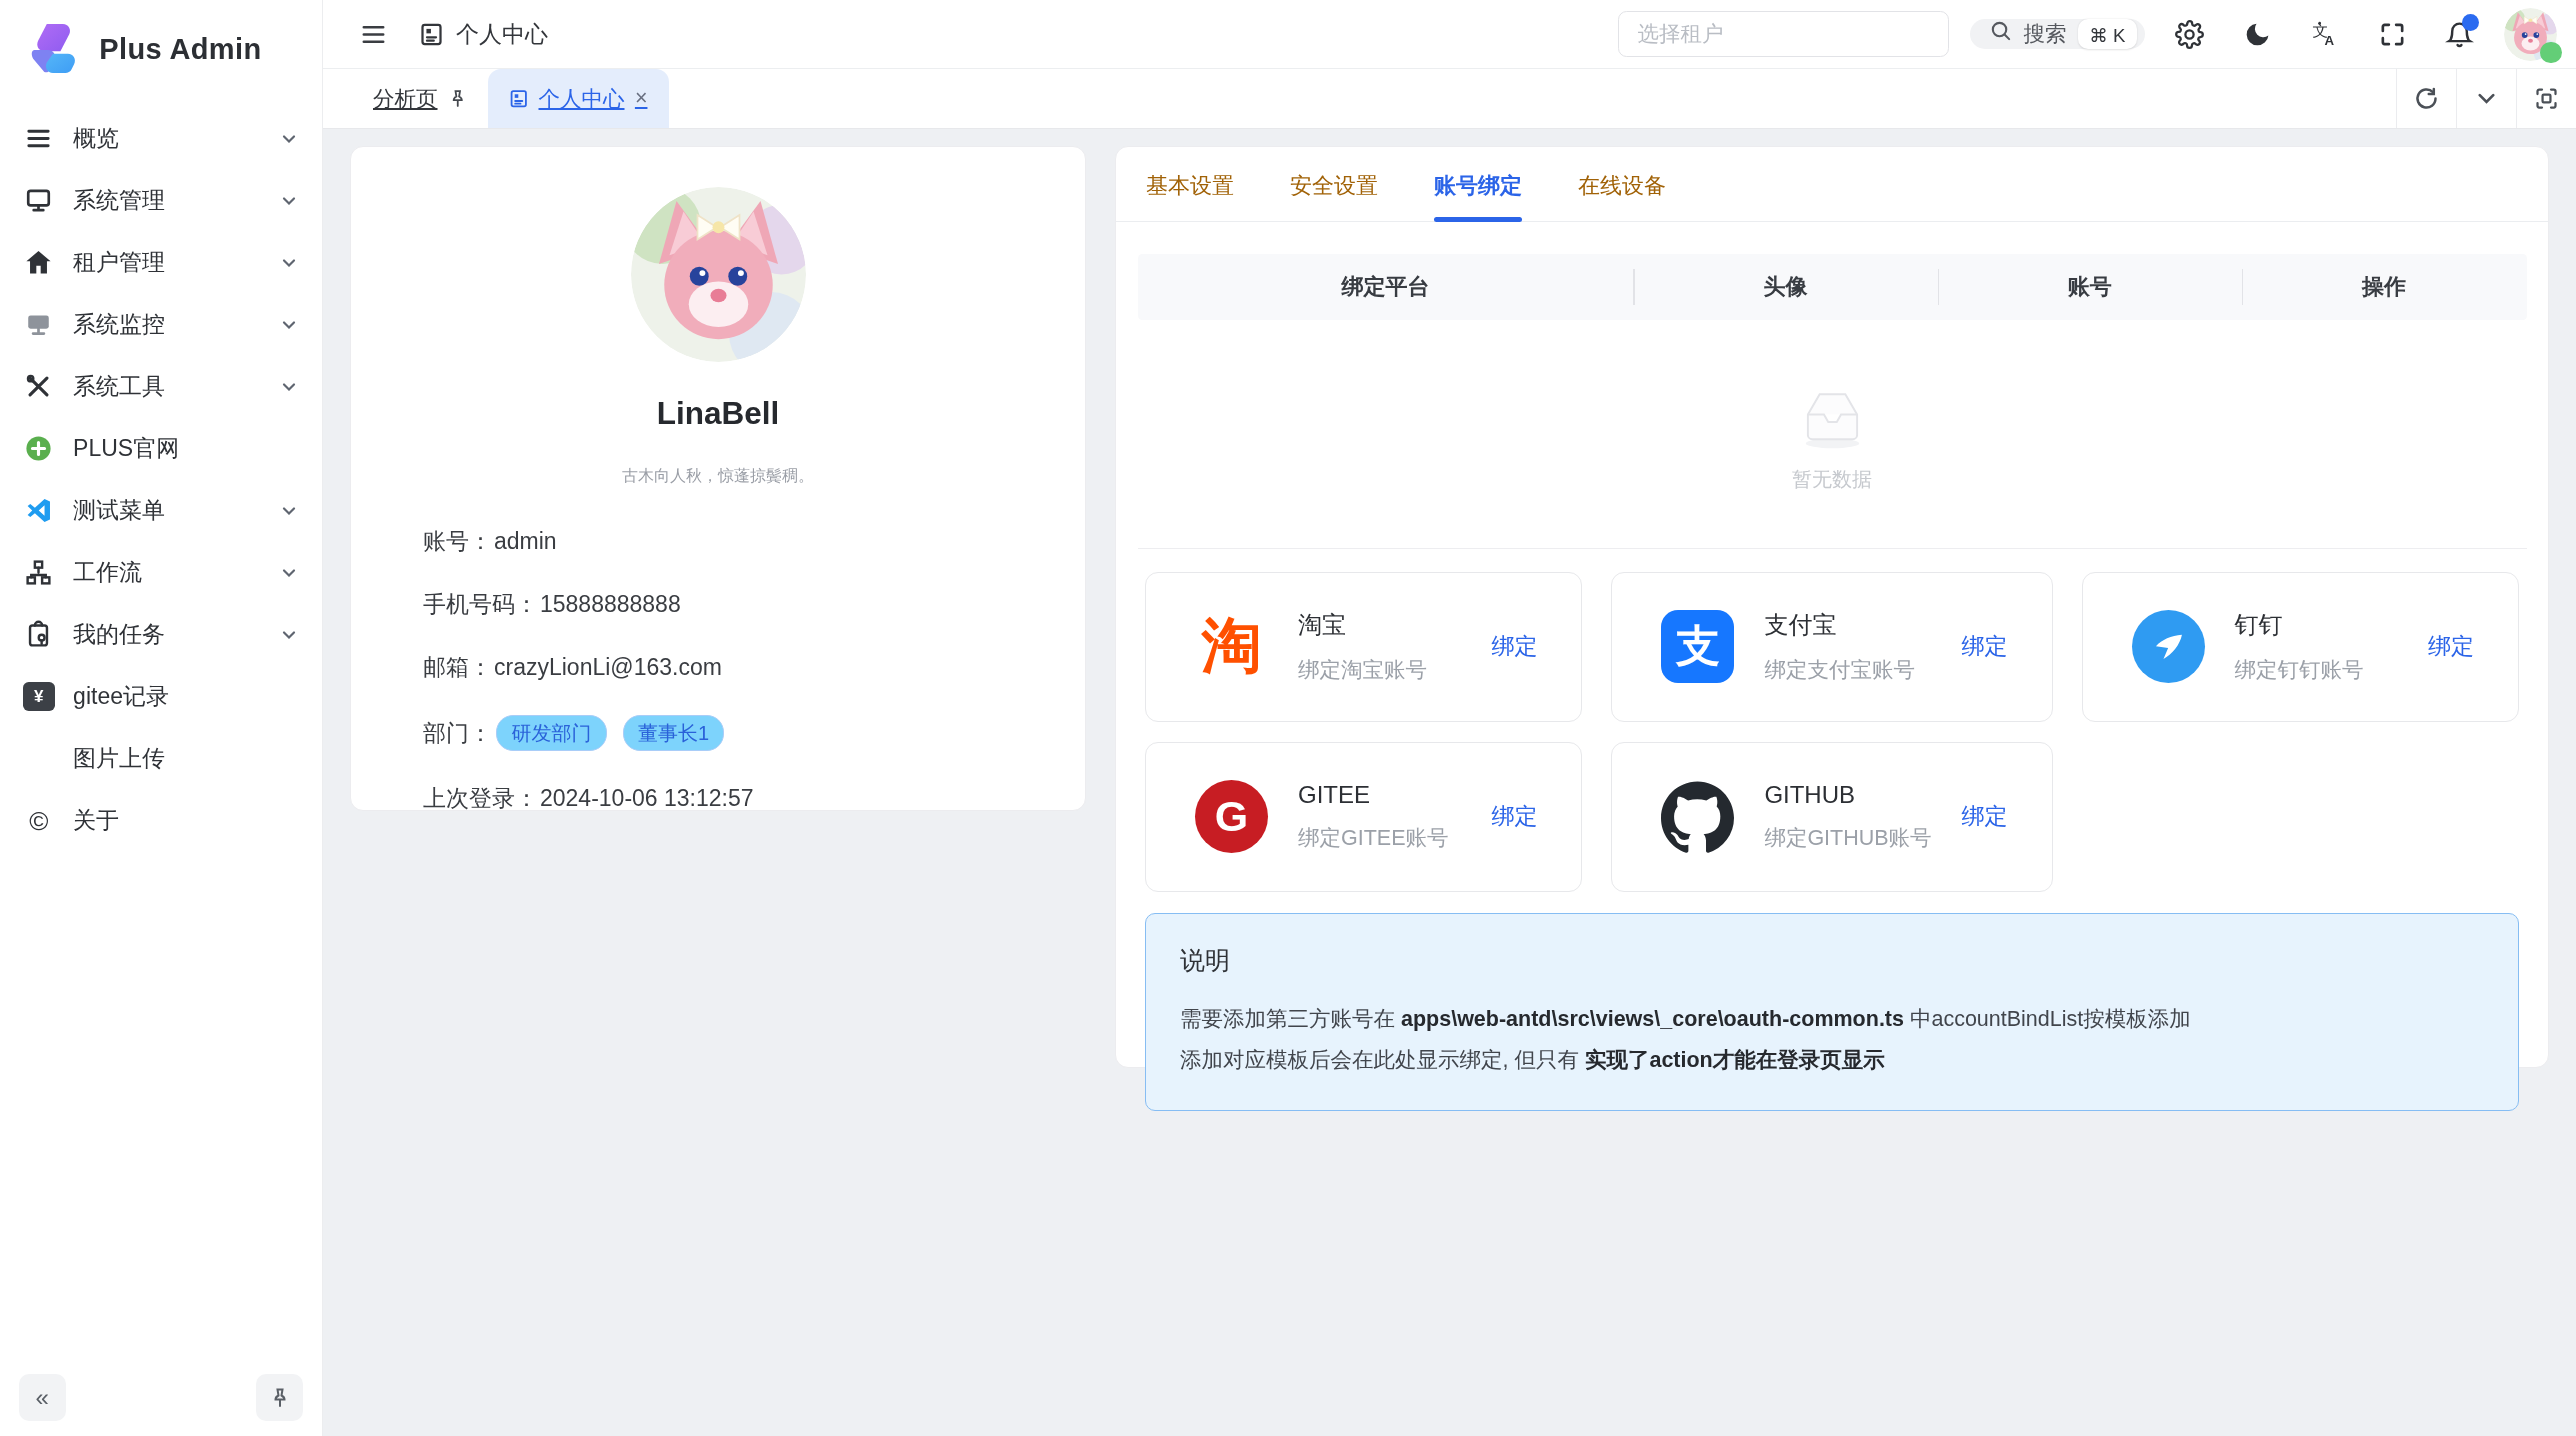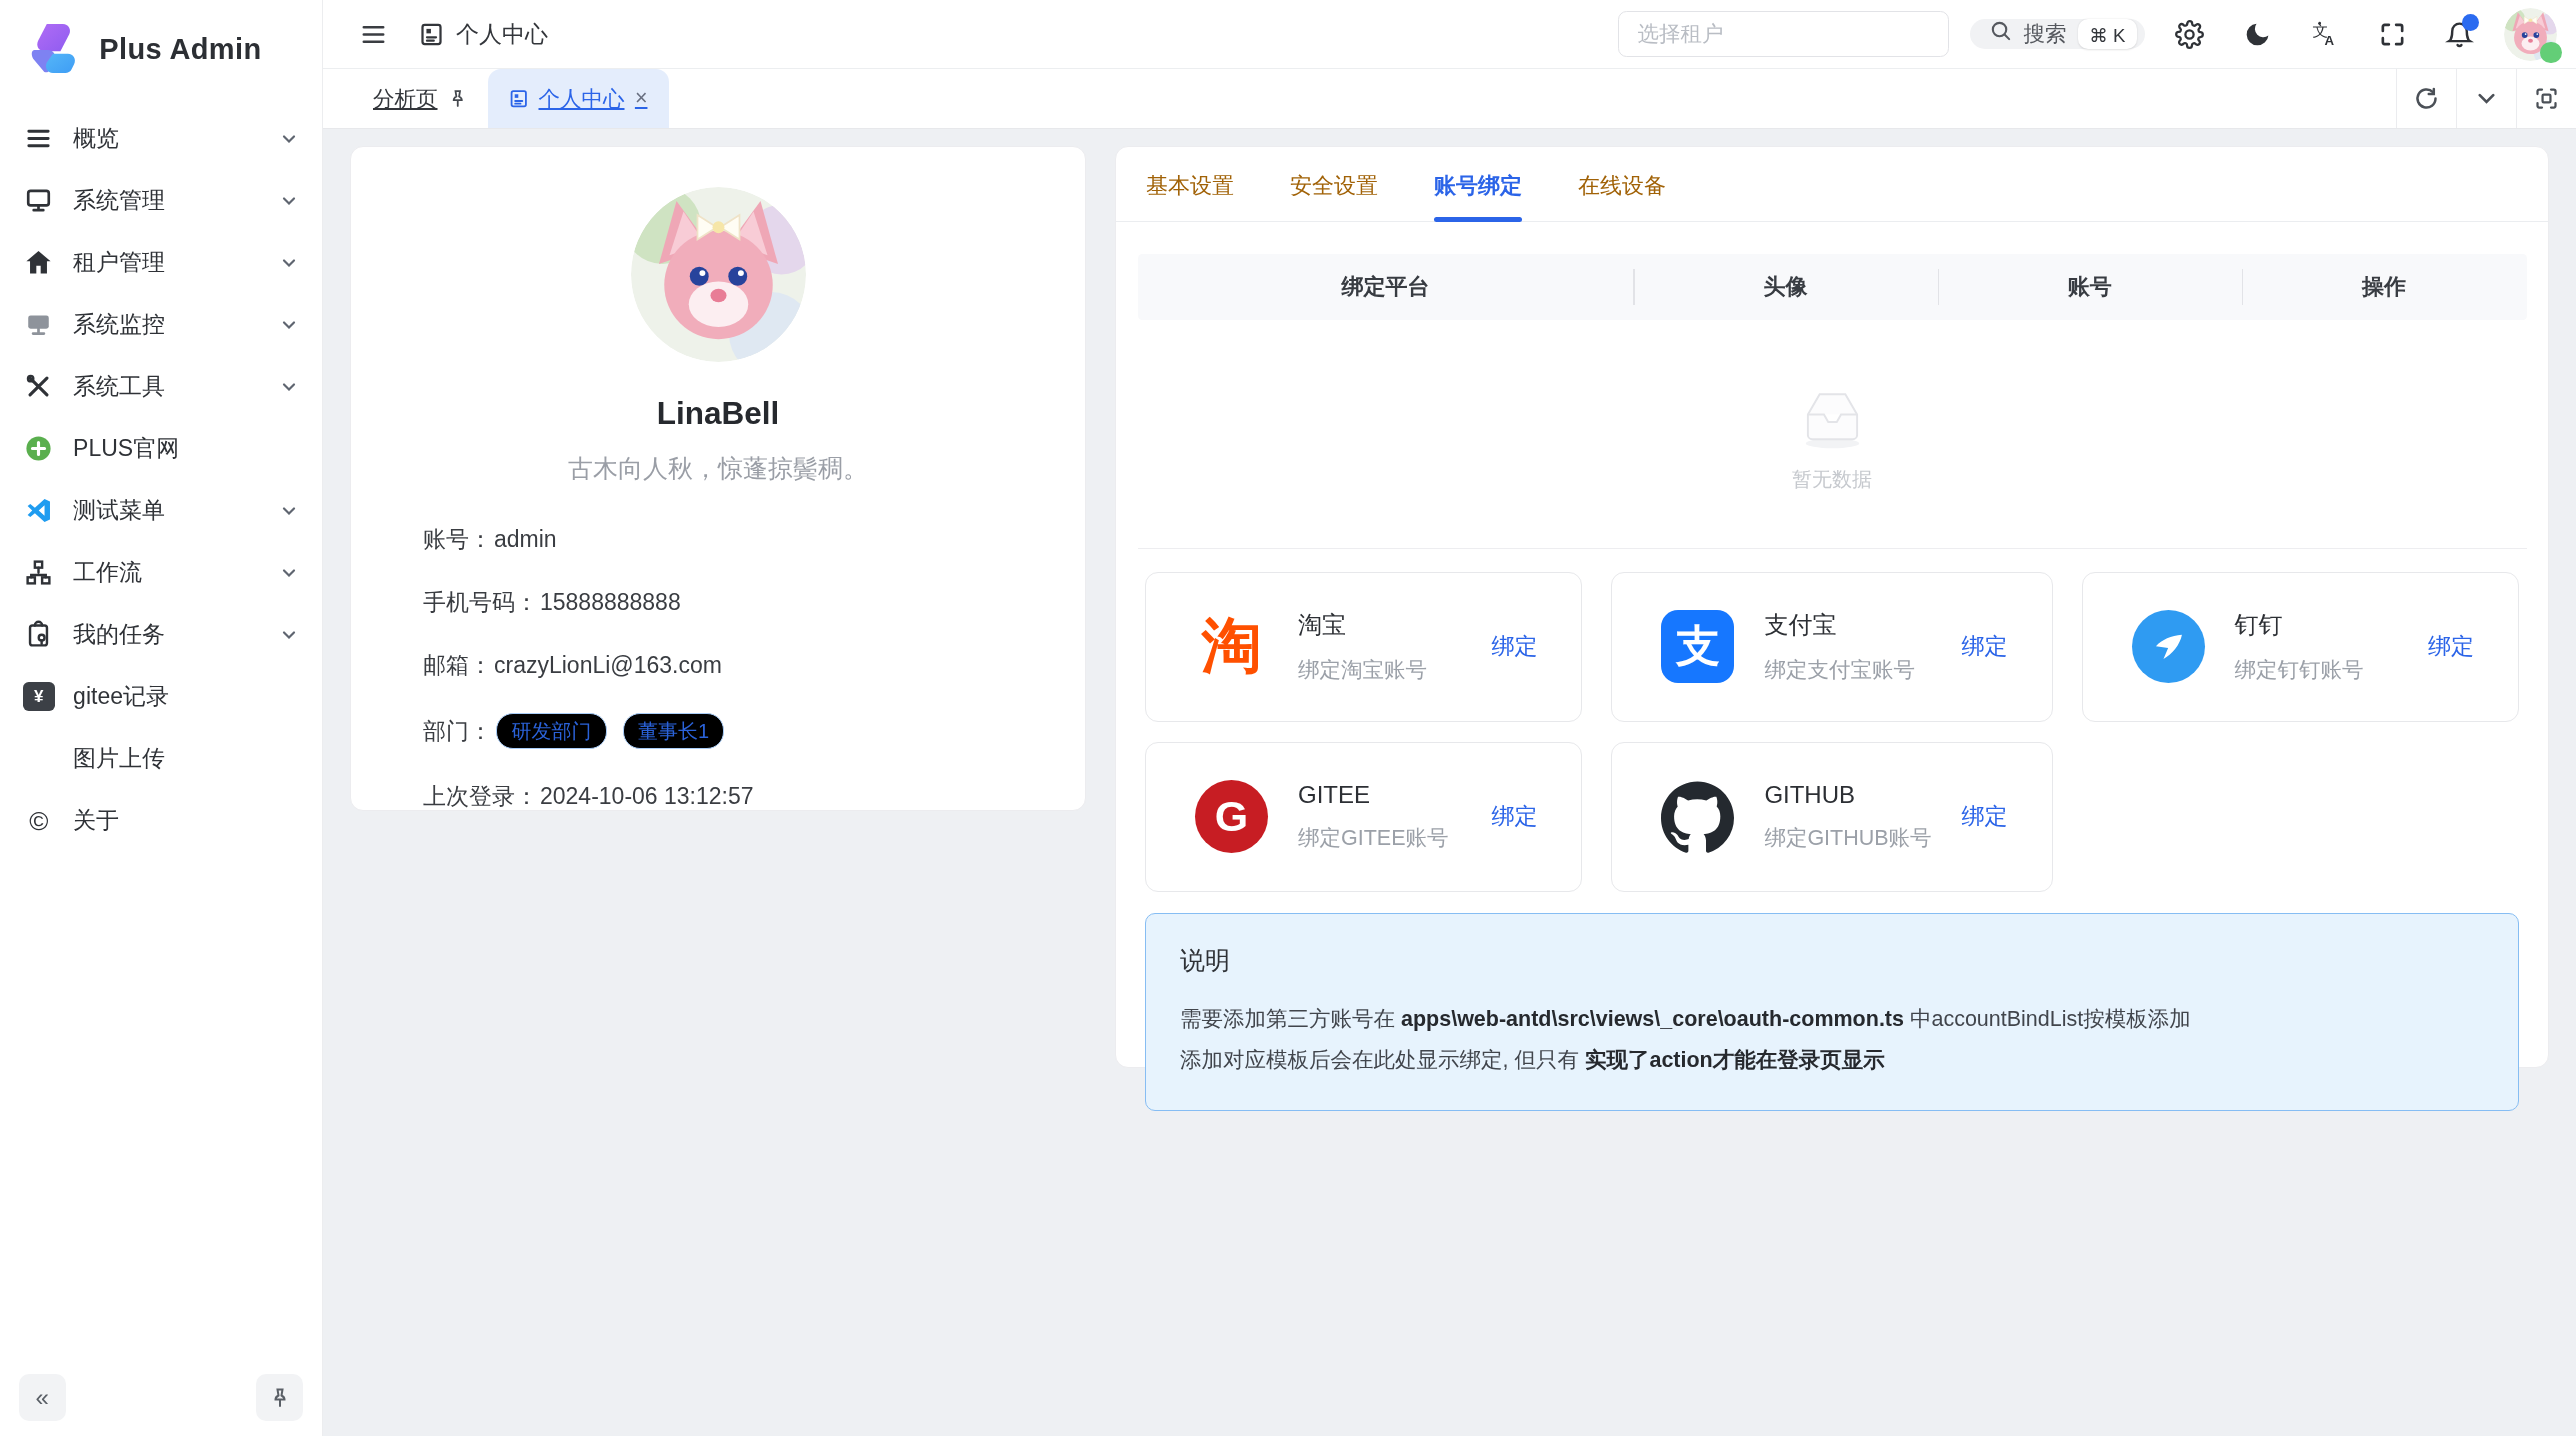--- a/index.html
+++ b/index.html
@@ -69,27 +69,27 @@
   .tb-btn{width:60px;display:flex;align-items:center;justify-content:center;border:none;background:transparent;border-left:1.4px solid #ebecef;color:#4b5057;cursor:pointer;}
   .tb-btn svg{width:27px;height:27px;}
 
   
   .content{flex:1;background:var(--pagebg);padding:17px 27px;display:flex;gap:29px;align-items:flex-start;overflow:hidden;}
 
   
   .pcardL{width:736px;height:665px;background:#fff;border-radius:13px;border:0.7px solid #ececef;flex:none;padding-top:40px;}
   .avatar-big{width:175px;height:175px;margin:0 auto;display:block;border-radius:50%;}
   .pname{margin-top:33px;text-align:center;font-size:31.5px;font-weight:700;color:#26292e;}
-  .pmotto{margin-top:20px;text-align:center;font-size:25px;color:var(--muted);}
+  .pmotto{margin-top:34px;text-align:center;font-size:16px;color:var(--muted);}
   .pfields{margin-top:39px;padding:0 72px;}
   .frow{display:flex;align-items:center;margin-bottom:32px;font-size:23px;color:#3a3d42;}
   .frow .flabel{white-space:nowrap;}
   .frow .fval{margin-left:2px;}
   .badges{display:inline-flex;gap:15.7px;margin-left:4.3px;}
-  .dbadge{border:1.4px solid #a9cdf8;background:#000000;color:#2a62d9;border-radius:17px;padding:5px 14.3px;font-size:20px;line-height:1.2;cursor:default;}
+  .dbadge{border:1.4px solid #a9cdf8;background:#7dd3fc;color:#2a62d9;border-radius:17px;padding:5px 14.3px;font-size:20px;line-height:1.2;cursor:default;}
 
   
   .spanel{flex:1;height:922px;background:#fff;border-radius:13px;border:0.7px solid #ececef;min-width:0;}
   .stabs{display:flex;gap:56px;padding:24px 30px 0;border-bottom:1.4px solid #ebedf0;}
   .stab{padding-bottom:20px;font-size:22px;color:#a16207;cursor:pointer;position:relative;white-space:nowrap;}
   .stab.active{color:var(--blue);font-weight:700;}
   .stab.active::after{content:"";position:absolute;left:0;right:0;bottom:-1.4px;height:5px;border-radius:2.9px;background:var(--blue);}
 
   .thead{margin:31.5px 21.5px 0;background:#f8f9fb;height:66px;display:grid;grid-template-columns:35.7% 21.9% 21.9% 1fr;align-items:center;border-radius:4.3px;}
   .th{text-align:center;font-size:22px;color:#383c42;font-weight:700;position:relative;}

